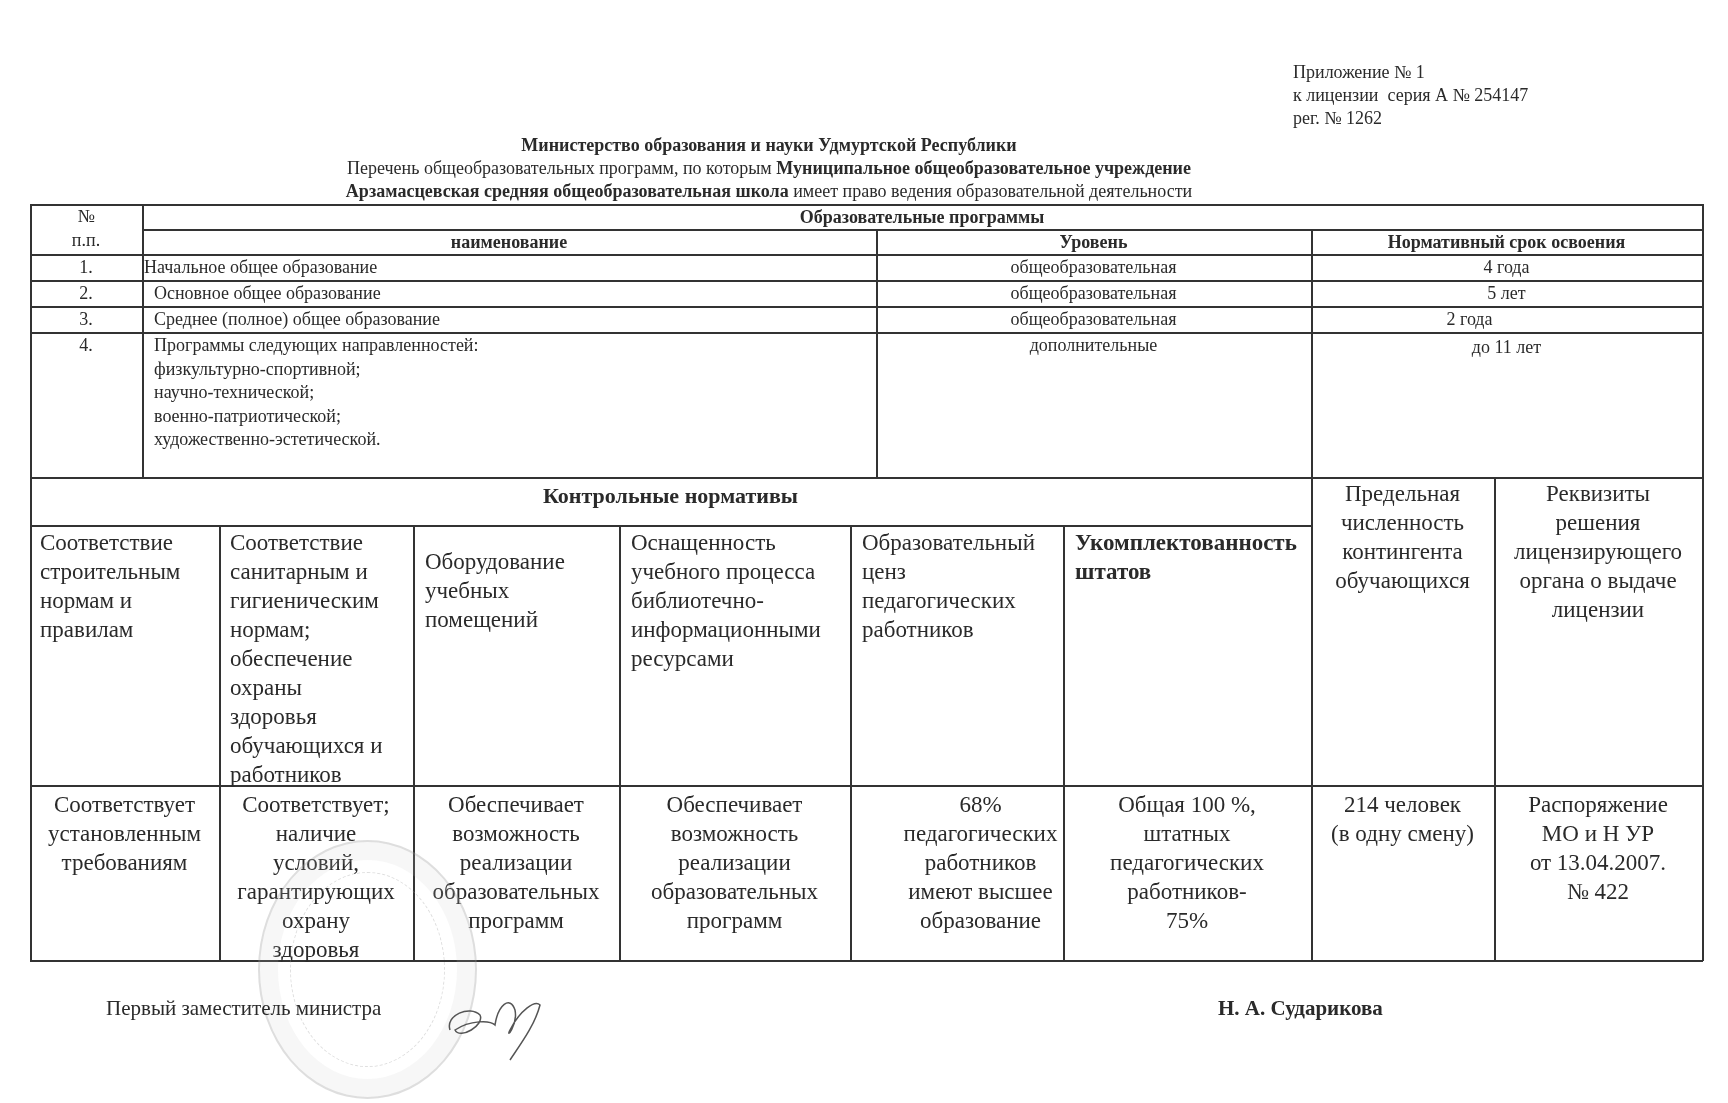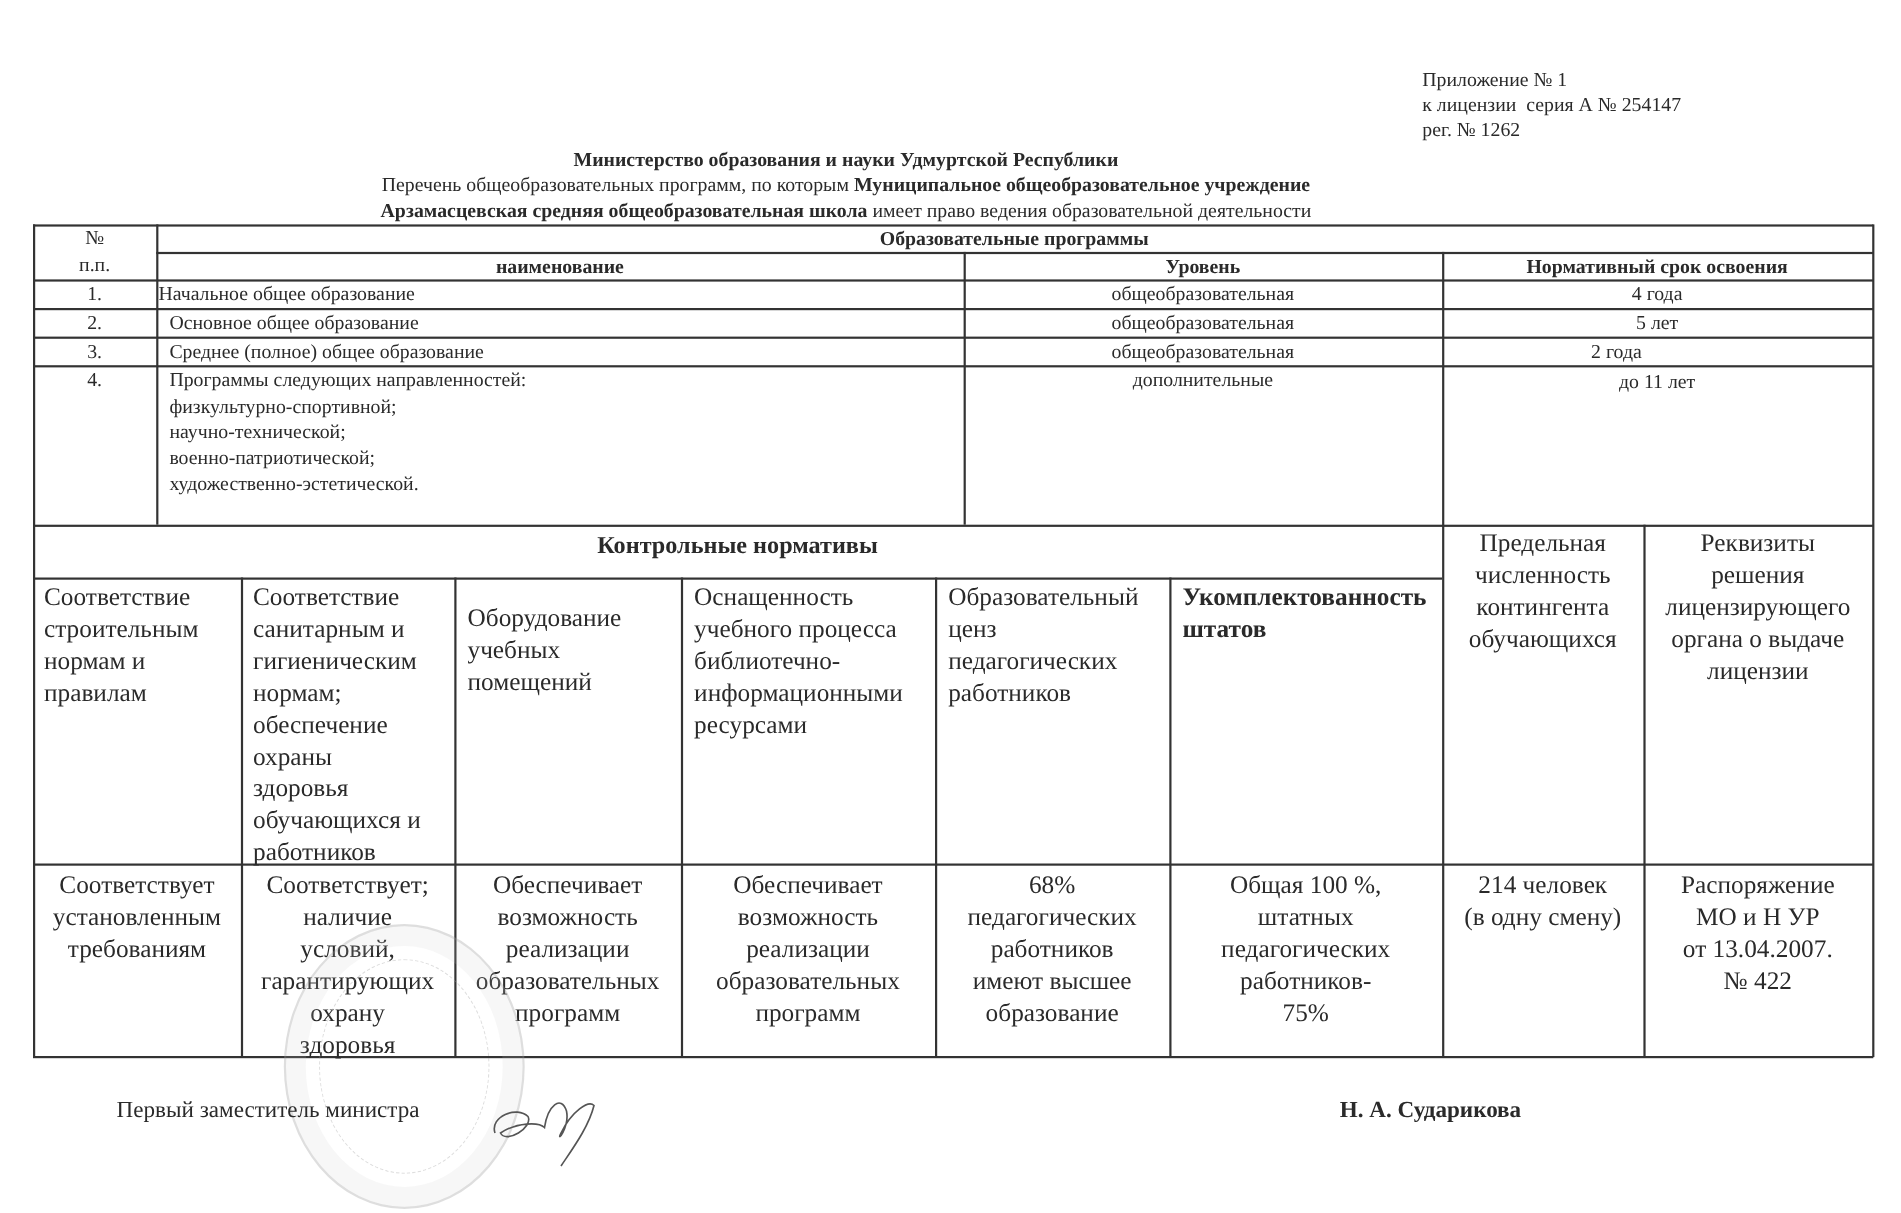--- a/index.html
+++ b/index.html
@@ -198,21 +198,21 @@
     <div>образовательных</div>
     <div>программ</div>
   </div>
   <div class="cell big center" style="left:619px; top:790px; width:231px;">
     <div>Обеспечивает</div>
     <div>возможность</div>
     <div>реализации</div>
     <div>образовательных</div>
     <div>программ</div>
   </div>
-  <div class="cell big center" style="left:850px; top:790px; width:213px;">
+  <div class="cell big center" style="left:850px; top:790px; width:213px;padding-left:24px;">
     <div>68%</div>
     <div>педагогических</div>
     <div>работников</div>
     <div>имеют высшее</div>
     <div>образование</div>
   </div>
   <div class="cell big center" style="left:1063px; top:790px; width:248px;">
     <div>Общая 100 %,</div>
     <div>штатных</div>
     <div>педагогических</div>

